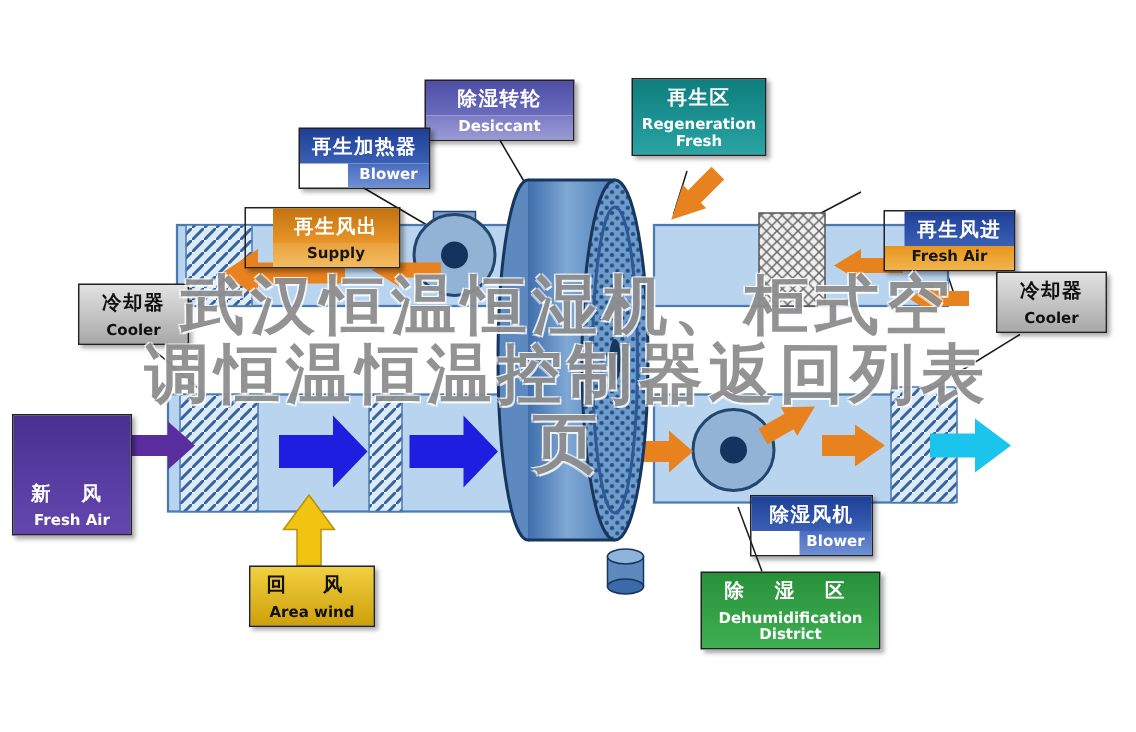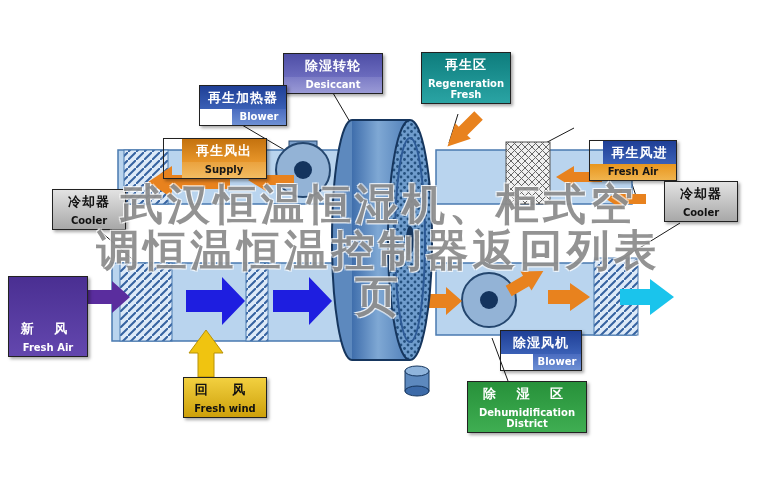--- a/index.html
+++ b/index.html
@@ -41,21 +41,21 @@
   .gray-lbl { background:linear-gradient(180deg,#e2e2e2,#a8a8a8); color:#101010; }
   #lbl-cooler-left { left:52px; top:189px; width:72px; }
   #lbl-cooler-right { left:664px; top:181px; width:72px; }
 
   #lbl-fresh-air { left:8px; top:276px; width:78px; background:linear-gradient(180deg,#4a2f92,#6347ae); color:#fff; }
   #lbl-fresh-air .zh { letter-spacing:8px;margin-top:40px; }
 
   #lbl-air-supply { left:676px; top:261px; width:77px; background:linear-gradient(180deg,#4a4a5e,#15151d); color:#fff; }
   #lbl-air-supply .zh { letter-spacing:8px; }
 
-  #lbl-back-wind { left:183px; top:377px; width:82px; background:linear-gradient(180deg,#f2d040,#cda00a); color:#111; }
+  #lbl-back-wind { left:166px; top:377px; width:82px; background:linear-gradient(180deg,#f2d040,#cda00a); color:#111; }
   #lbl-back-wind .zh { letter-spacing:10px; }
 
   #lbl-dehumid-district { left:449px; top:381px; width:118px; background:linear-gradient(180deg,#27913a,#3fae52); color:#fff;margin-left:18px; }
   #lbl-dehumid-district .zh { letter-spacing:8px; }
 
   
   #watermark {
     position:absolute; left:0; right:0; top:181px; z-index:20; text-align:center;
     font-weight:bold; font-size:43px; line-height:46px; letter-spacing:4px;
     color:#8e8e8e; opacity:.95;
@@ -193,21 +193,21 @@
   </div>
 
   <div class="lbl" id="lbl-fresh-air">
     <div class="zh">新 风</div>
     <div class="en">Fresh Air</div>
   </div>
 
 
   <div class="lbl" id="lbl-back-wind">
     <div class="zh">回 风</div>
-    <div class="en">Fresh wind</div>
+    <div class="en">Area wind</div>
   </div>
 
   <div class="lbl blue-lbl" id="lbl-dehumid-blower">
     <div class="zh">除湿风机</div>
     <div class="en">Blower</div>
   </div>
 
   <div class="lbl" id="lbl-dehumid-district">
     <div class="zh">除 湿 区</div>
     <div class="en">Dehumidification District</div>

